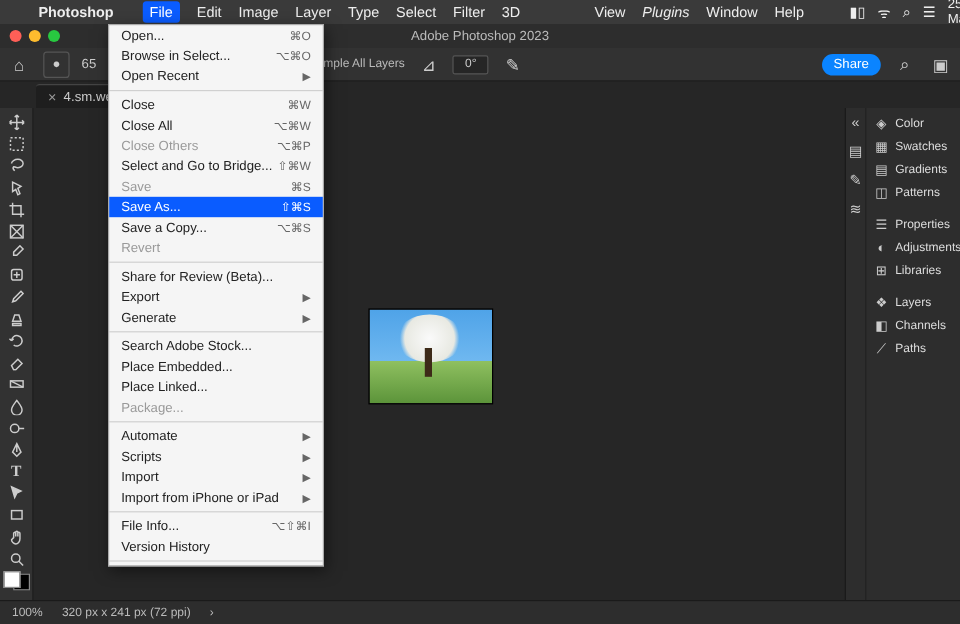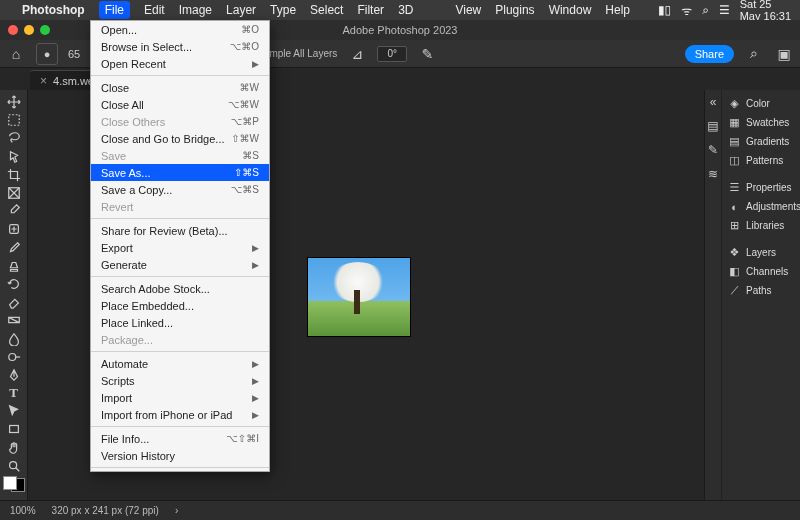--- a/index.html
+++ b/index.html
@@ -1,19 +1,19 @@
 <!DOCTYPE html>
 <html><head>
 <meta charset="utf-8">
 <style>
 * { margin: 0; padding: 0; box-sizing: border-box; font-family: -apple-system, "Helvetica Neue", Arial, sans-serif; }
 body { width: 800px; height: 520px; background: #1e1e1e; color: #ccc; overflow: hidden; font-size: 11px; }
 
 
-.menubar { height: 20px; background: #3a3a3a; display: flex; align-items: center; padding: 0 8px; gap: 14px; color: #eee; font-size: 12px; }
+.menubar { height: 20px; background: #3a3a3a; display: flex; align-items: center; padding: 0 8px; gap: 24px; color: #eee; font-size: 12px; }
 .menubar .apple { font-size: 13px; }
 .menubar .app { font-weight: 600; }
 .menubar .spacer { flex: 1; }
 .menubar .right { display: flex; gap: 10px; align-items: center; font-size: 11px; }
 .menubar .glyph { font-size: 12px; }
 
 
 .titlebar { height: 20px; background: #2d2d2d; display: flex; align-items: center; position: relative; color: #bbb; font-size: 11px; }
 .traffic { display: flex; gap: 6px; padding-left: 8px; }
 .traffic .dot { width: 10px; height: 10px; border-radius: 50%; }
@@ -73,21 +73,21 @@
 .menu .sub { margin-left: auto; font-size: 9px; color: #666; }
 </style>
 </head>
 <body>
 
 <div class="menubar">
   <span class="apple"></span>
   <span class="app">Photoshop</span>
   <span id="menubar-items"><span style="margin-right: 14px; background: rgb(10, 92, 255); color: rgb(255, 255, 255); padding: 2px 6px; border-radius: 3px;">File</span><span style="margin-right: 14px;">Edit</span><span style="margin-right: 14px;">Image</span><span style="margin-right: 14px;">Layer</span><span style="margin-right: 14px;">Type</span><span style="margin-right: 14px;">Select</span><span style="margin-right: 14px;">Filter</span><span style="margin-right: 14px;">3D</span></span>
   <span class="spacer"></span>
-  <span id="menubar-items-right"><span style="margin-right: 14px;">View</span><span style="margin-right: 14px;">Plugins</span><span style="margin-right: 14px;">Window</span><span style="margin-right: 14px;">Help</span></span>
+  <span id="menubar-items-right"><span style="margin-right: 14px;">View</span><span style="margin-right: 14px; font-style: italic;">Plugins</span><span style="margin-right: 14px;">Window</span><span style="margin-right: 14px;">Help</span></span>
   <span class="right">
     <span class="glyph">▮▯</span>
     <span class="glyph">ᯤ</span>
     <span class="glyph">⌕</span>
     <span class="glyph">☰</span>
     <span>Sat 25 May  16:31</span>
   </span>
 </div>
 
 <div class="titlebar">
@@ -329,21 +329,21 @@
     </div>
     <div class="mi">
       <span>Close All</span>
       <span class="sc">⌥⌘W</span>
     </div>
     <div class="mi disabled">
       <span>Close Others</span>
       <span class="sc">⌥⌘P</span>
     </div>
     <div class="mi">
-      <span>Close and Go to Bridge...</span>
+      <span>Select and Go to Bridge...</span>
       <span class="sc">⇧⌘W</span>
     </div>
     <div class="mi disabled">
       <span>Save</span>
       <span class="sc">⌘S</span>
     </div>
     <div class="mi sel">
       <span>Save As...</span>
       <span class="sc">⇧⌘S</span>
     </div>

